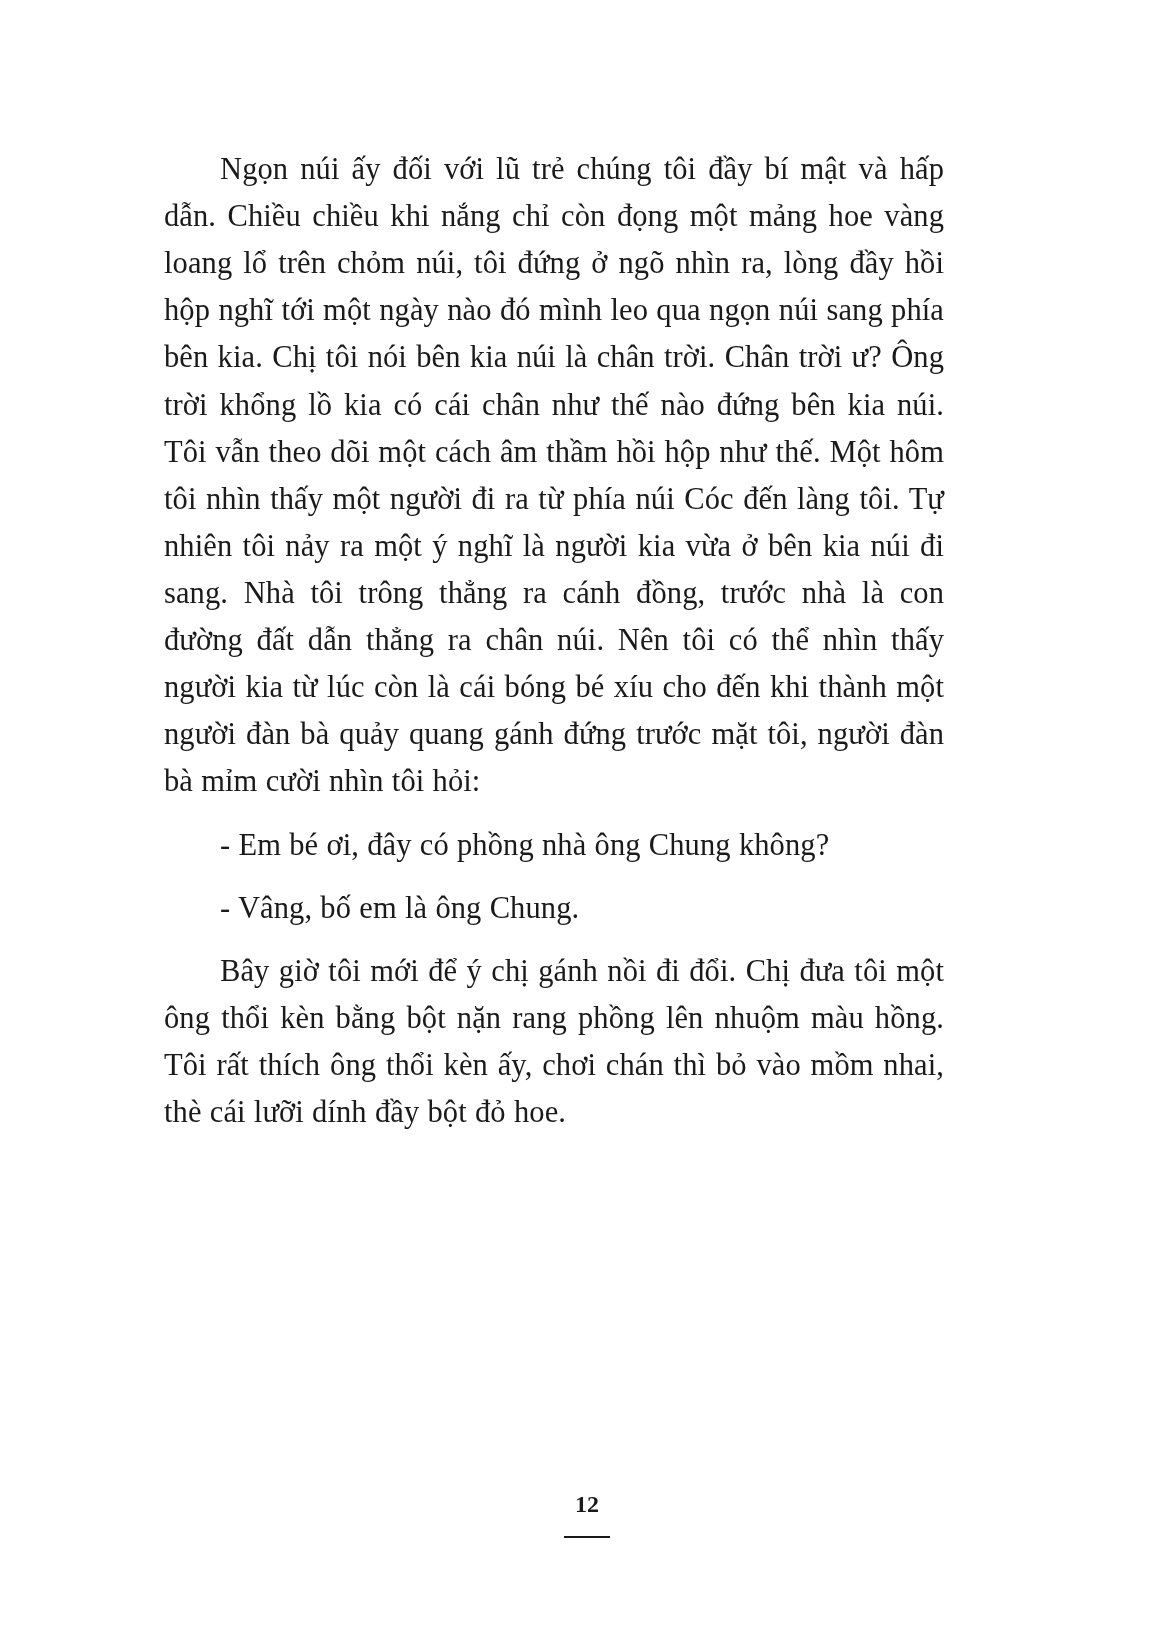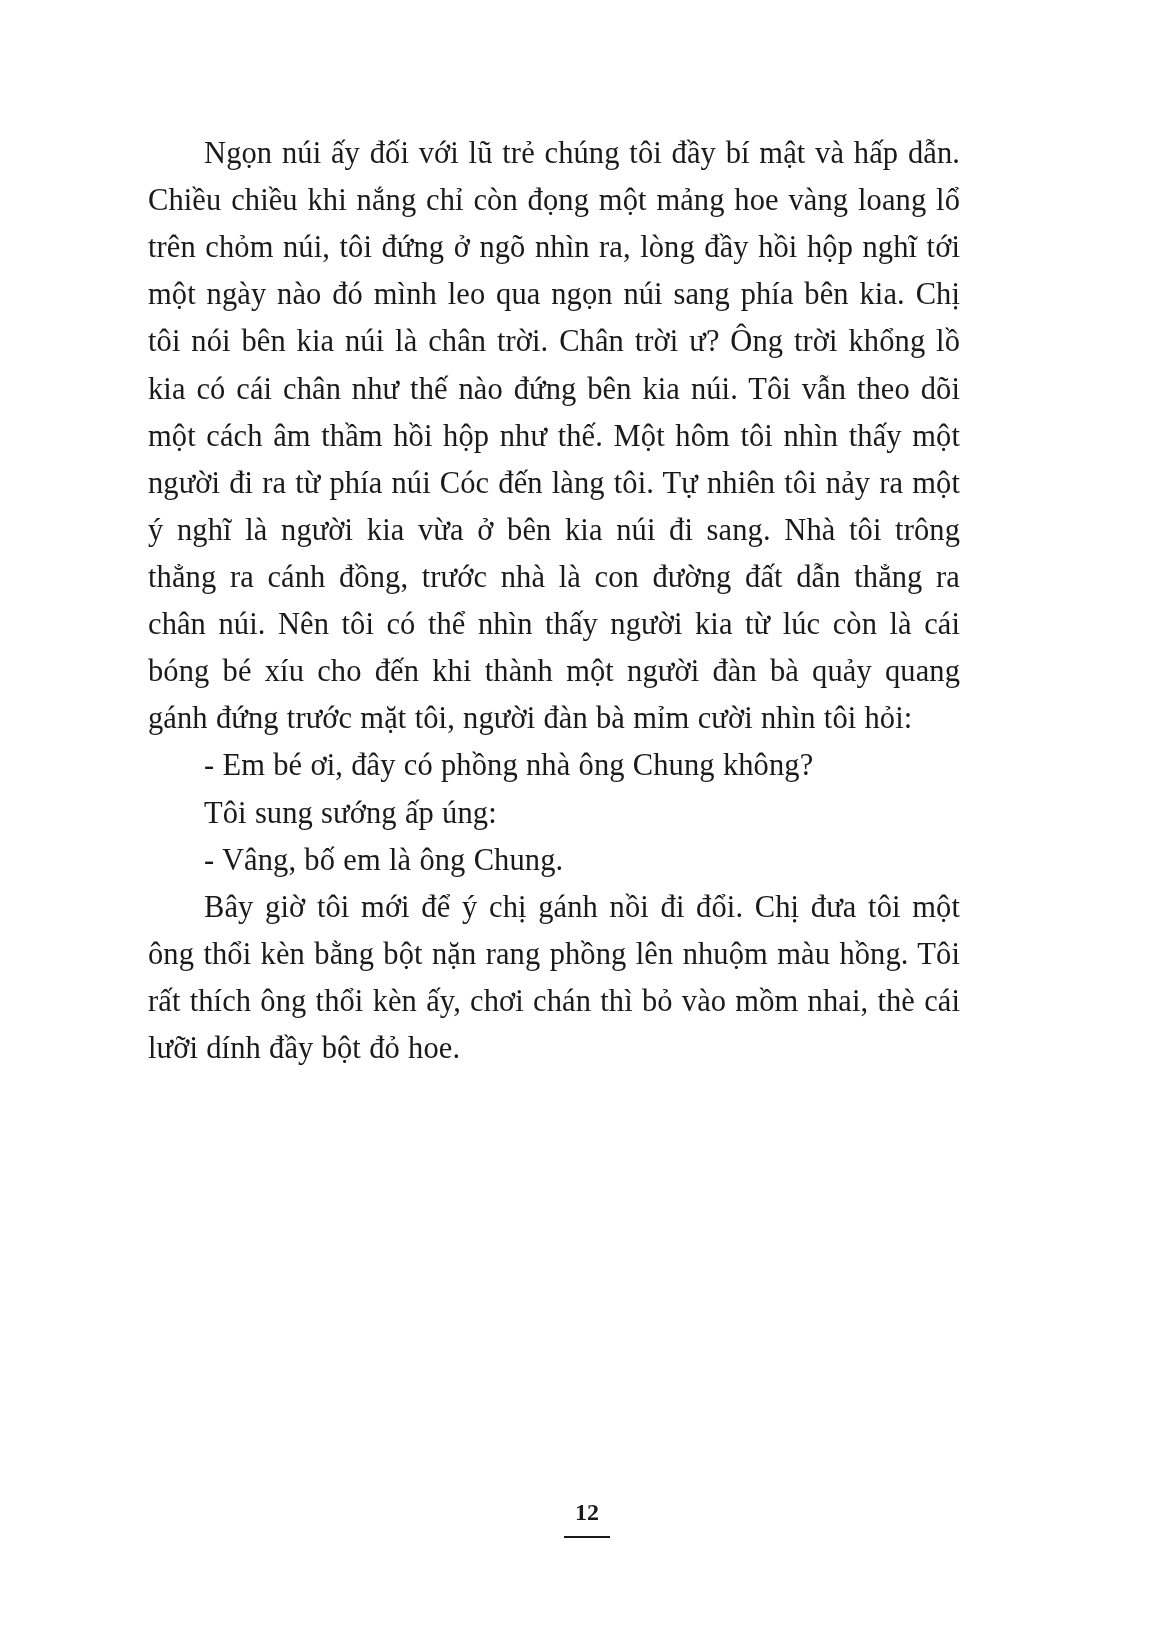--- a/index.html
+++ b/index.html
@@ -23,21 +23,21 @@
     height: 1646px;
     box-sizing: border-box;
   }
   .content {
     position: absolute;
     left: 148px;
     top: 130px;
     width: 812px;
   }
   p.para {
-    margin: 0;
+    margin: 16px;
     font-size: 30.5px;
     line-height: 1.545;
     text-align: justify;
     text-indent: 56px;
     letter-spacing: 0.1px;
     word-spacing: 0.5px;
   }
   p.dialogue {
     text-indent: 56px;
   }
@@ -47,32 +47,31 @@
     bottom: 108px;
     width: 100%;
     text-align: center;
   }
   .page-number {
     display: inline-block;
     font-size: 24px;
     font-weight: bold;
     font-family: "Liberation Serif", serif;
     color: #1a1a1a;
-    padding-bottom: 10px;
+    padding-bottom: 18px;
     border-bottom: 2px solid #1a1a1a;
     min-width: 46px;
   }
 </style>
 </head>
 <body>
 
 <div class="page">
   <div class="content">
     <p class="para">Ngọn núi ấy đối với lũ trẻ chúng tôi đầy bí mật và hấp dẫn. Chiều chiều khi nắng chỉ còn đọng một mảng hoe vàng loang lổ trên chỏm núi, tôi đứng ở ngõ nhìn ra, lòng đầy hồi hộp nghĩ tới một ngày nào đó mình leo qua ngọn núi sang phía bên kia. Chị tôi nói bên kia núi là chân trời. Chân trời ư? Ông trời khổng lồ kia có cái chân như thế nào đứng bên kia núi. Tôi vẫn theo dõi một cách âm thầm hồi hộp như thế. Một hôm tôi nhìn thấy một người đi ra từ phía núi Cóc đến làng tôi. Tự nhiên tôi nảy ra một ý nghĩ là người kia vừa ở bên kia núi đi sang. Nhà tôi trông thẳng ra cánh đồng, trước nhà là con đường đất dẫn thẳng ra chân núi. Nên tôi có thể nhìn thấy người kia từ lúc còn là cái bóng bé xíu cho đến khi thành một người đàn bà quảy quang gánh đứng trước mặt tôi, người đàn bà mỉm cười nhìn tôi hỏi:</p>
     <p class="para dialogue">- Em bé ơi, đây có phồng nhà ông Chung không?</p>
-    <p class="para dialogue">Tôi sung sướng ấp úng:</p>
     <p class="para dialogue">- Vâng, bố em là ông Chung.</p>
     <p class="para">Bây giờ tôi mới để ý chị gánh nồi đi đổi. Chị đưa tôi một ông thổi kèn bằng bột nặn rang phồng lên nhuộm màu hồng. Tôi rất thích ông thổi kèn ấy, chơi chán thì bỏ vào mồm nhai, thè cái lưỡi dính đầy bột đỏ hoe.</p>
   </div>
   <div class="footer">
     <span class="page-number">12</span>
   </div>
 </div>
 
 </body></html>

